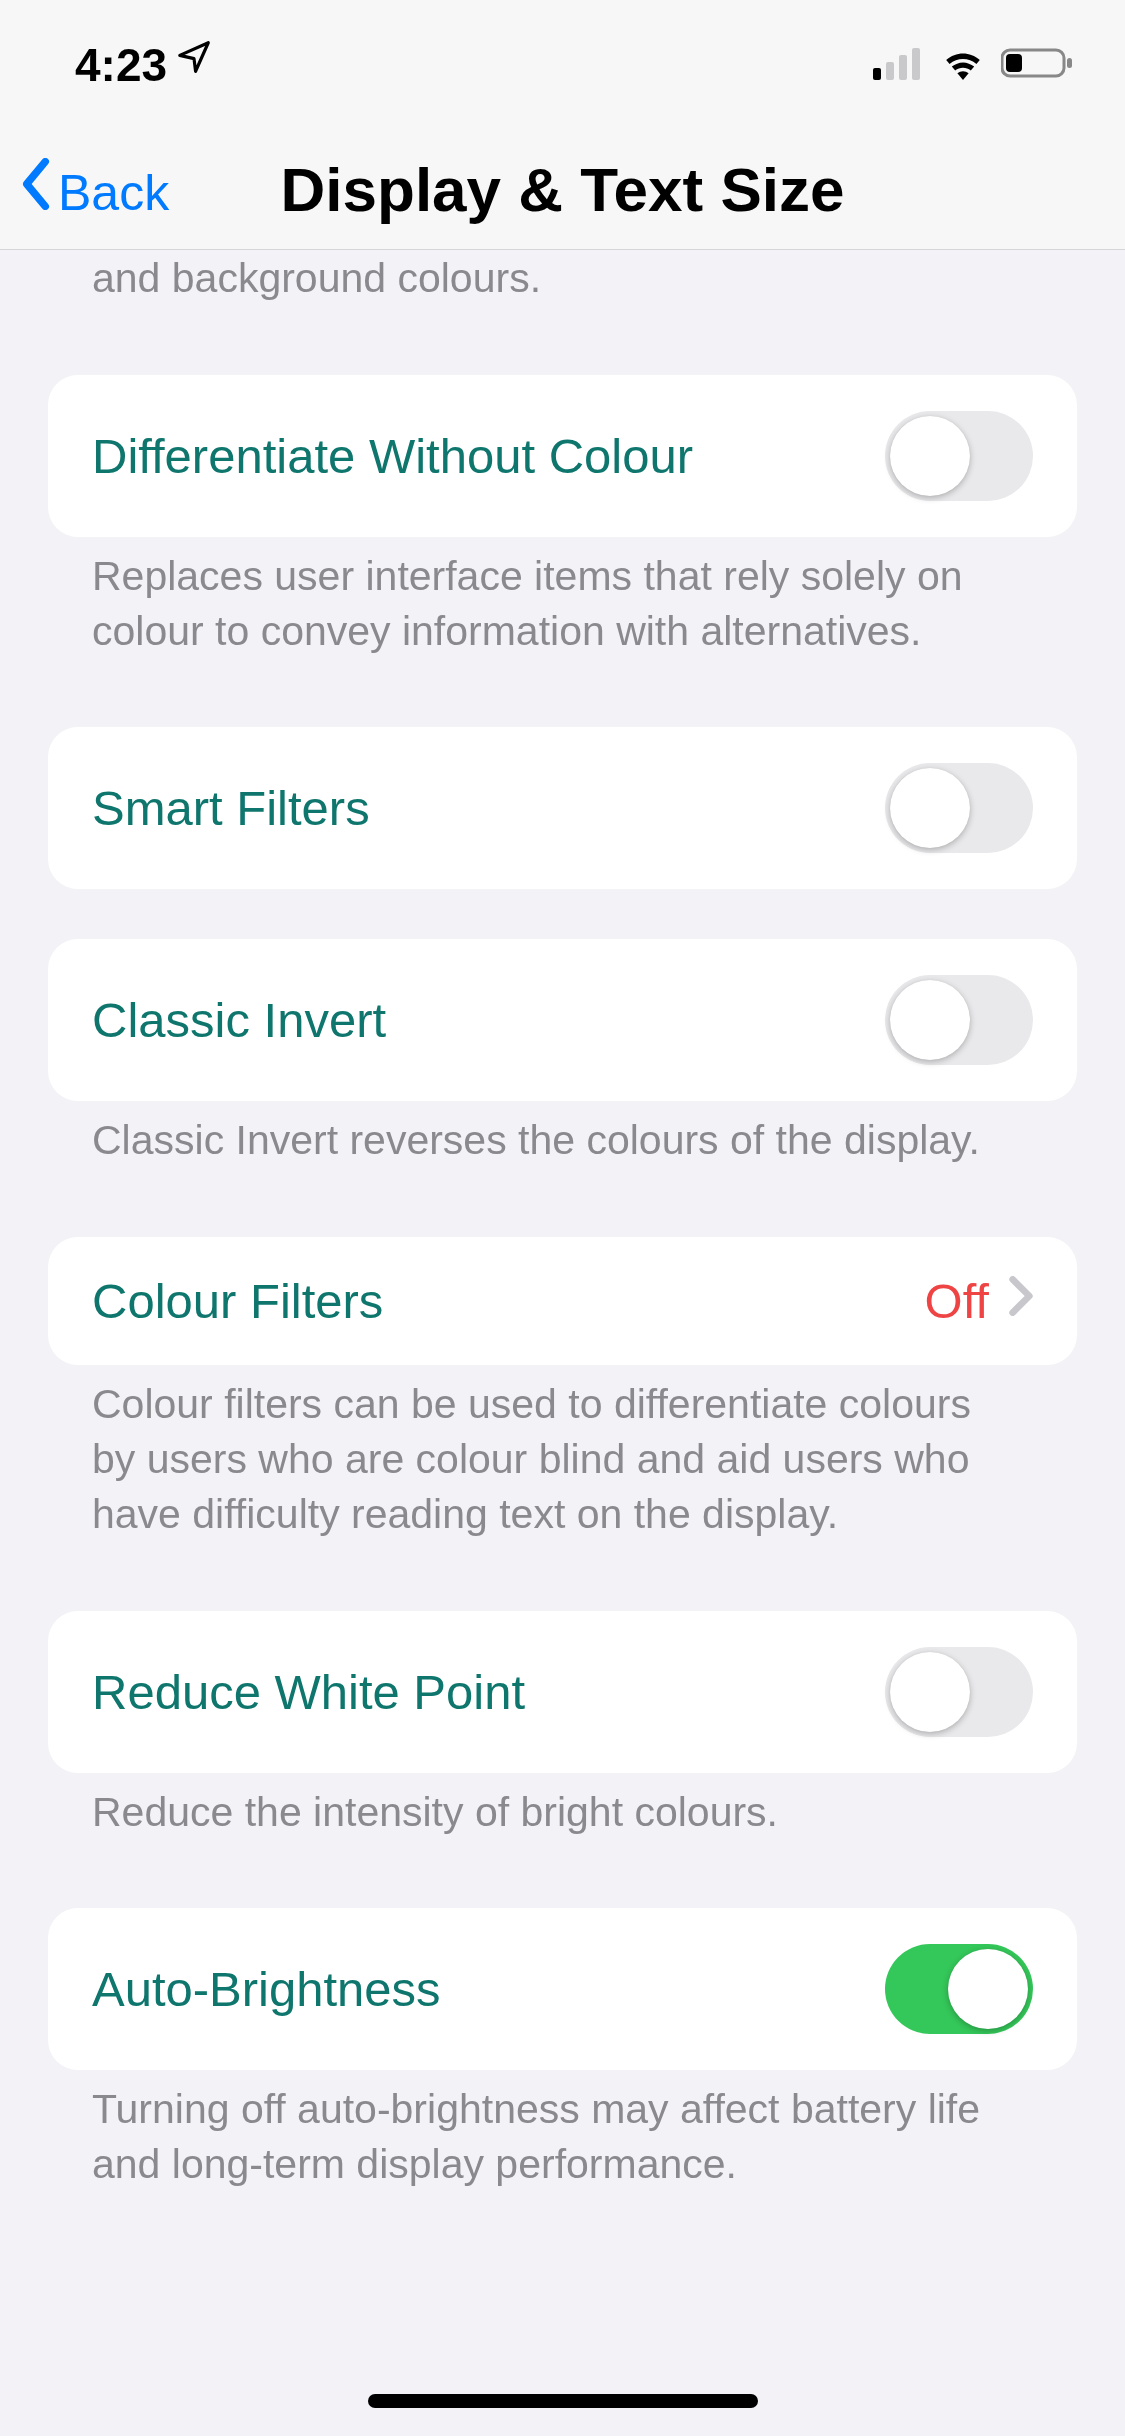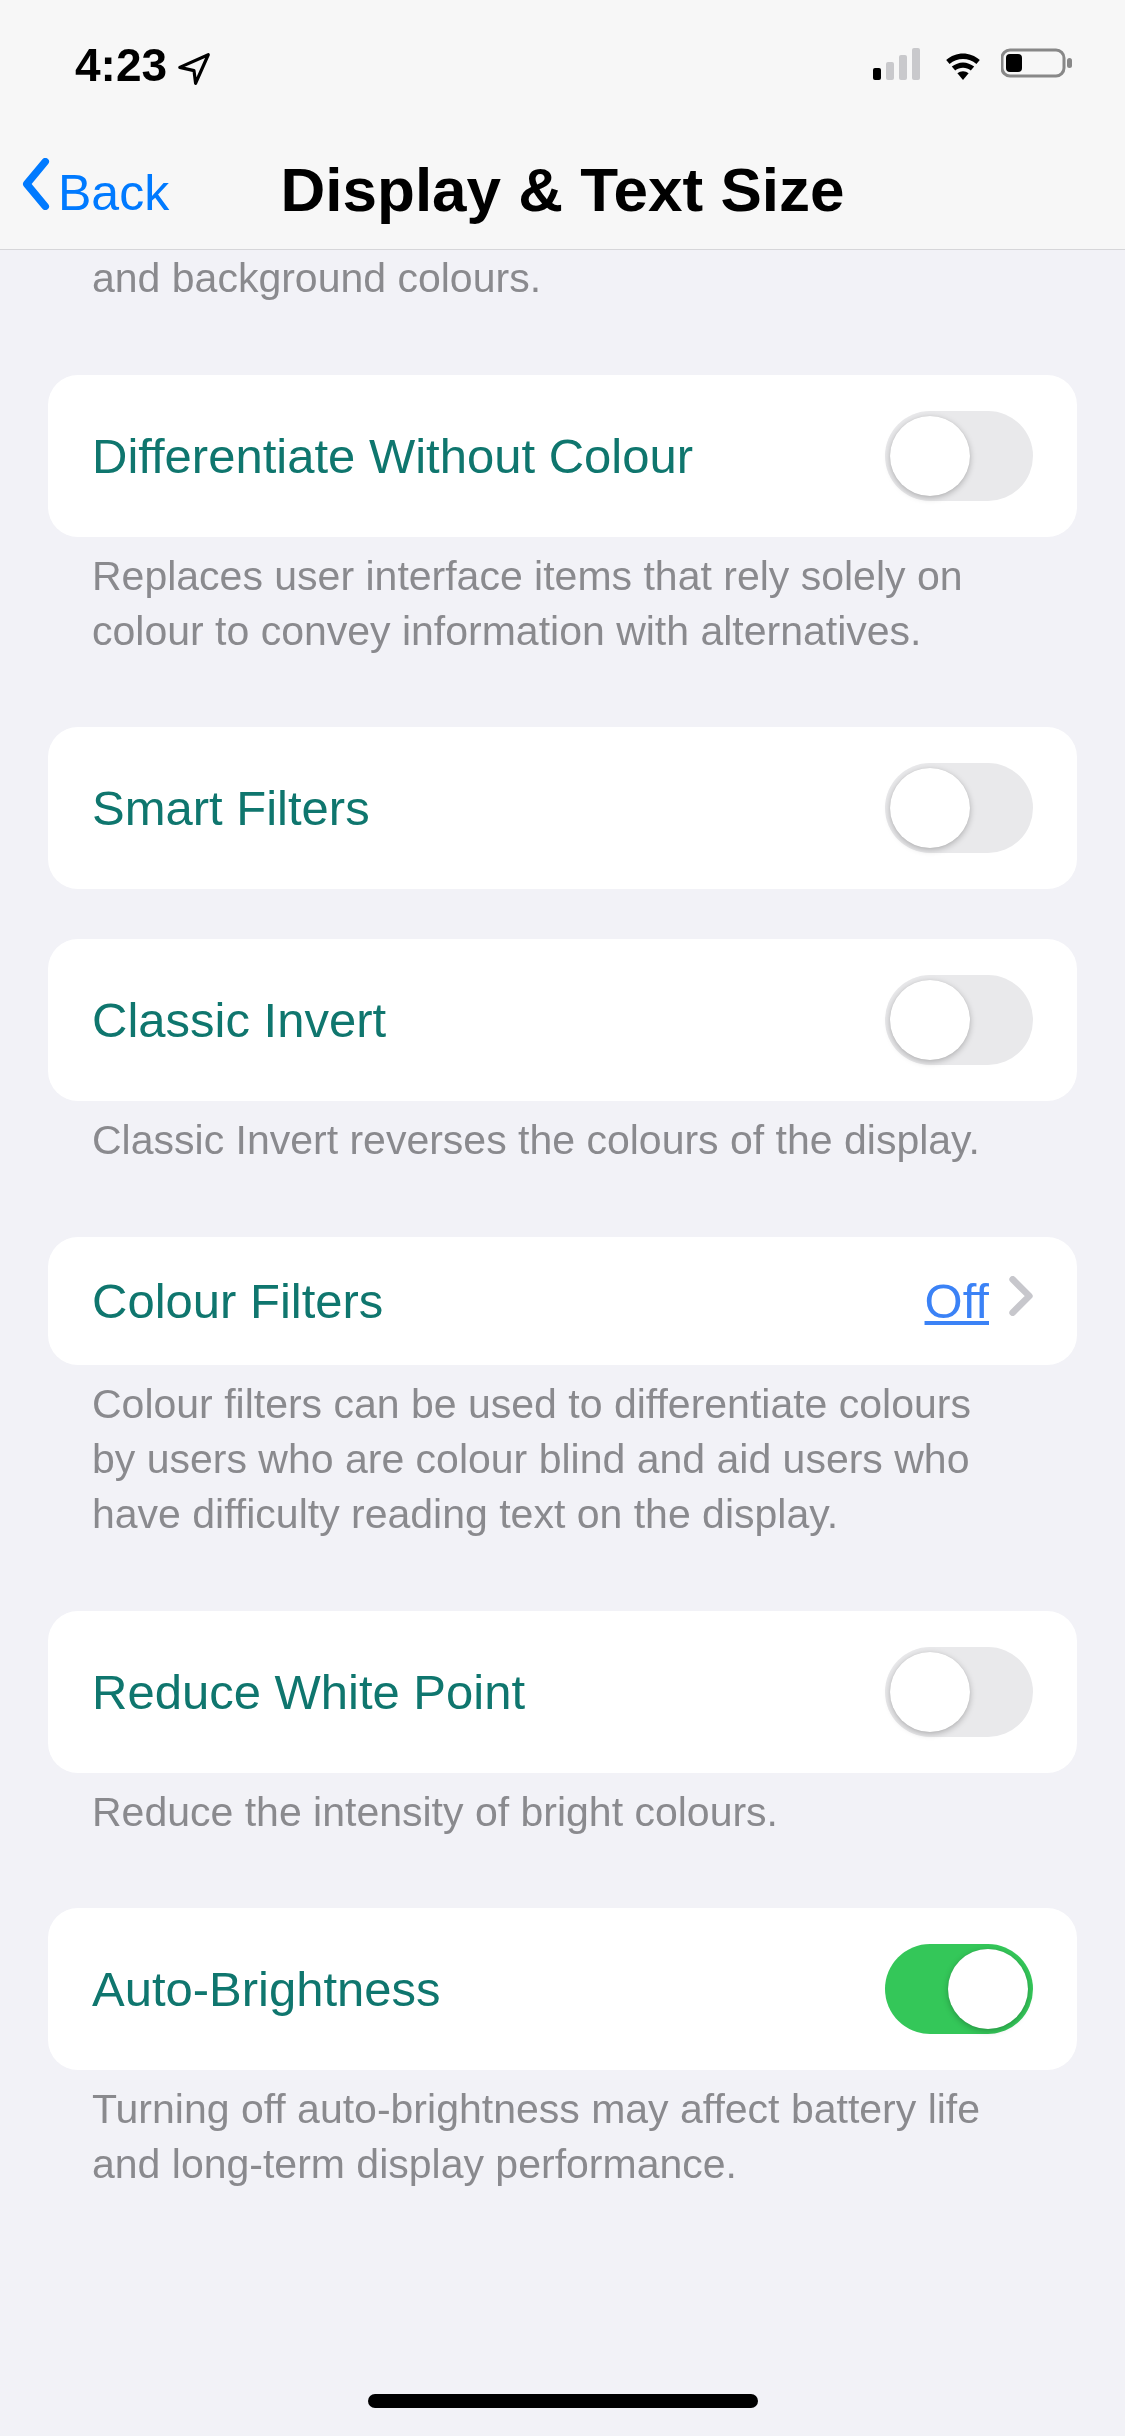--- a/index.html
+++ b/index.html
@@ -16,21 +16,21 @@
     top: 0; left: 0; right: 0;
     height: 130px;
     display: flex;
     align-items: center;
     justify-content: space-between;
     padding: 0 50px 0 75px;
     background: #f7f7f7;
   }
   .status-left {
     display: flex;
-    align-items: flex-end;
+    align-items: flex-start;
     gap: 8px;
   }
   .status-time {
     font-size: 46px;
     font-weight: 600;
     color: #000;
   }
   .status-right {
     display: flex;
     align-items: center;
@@ -95,22 +95,21 @@
     color: #0f766e;
     font-weight: 400;
   }
   .cell-trail {
     display: flex;
     align-items: center;
     gap: 20px;
   }
   .cell-value {
     font-size: 49px;
-    color: #3b82f6;
-    text-decoration: underline;
+    color: #ef4444;
   }
   .chevron-right {
     color: #c7c7cc;
     font-size: 44px;
     font-weight: 600;
   }
   
   .toggle {
     width: 148px;
     height: 90px;

